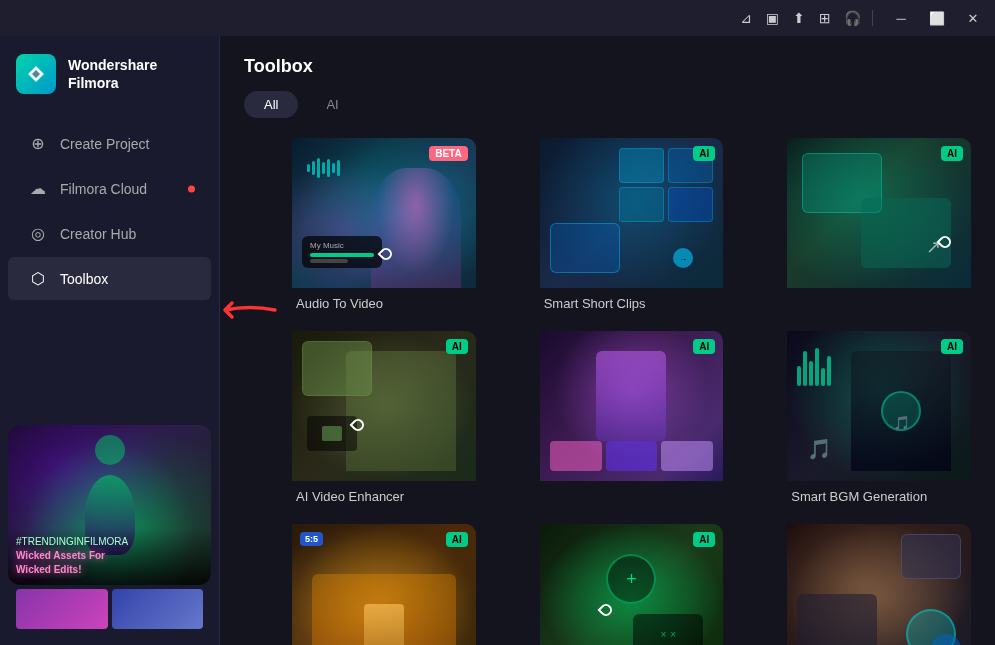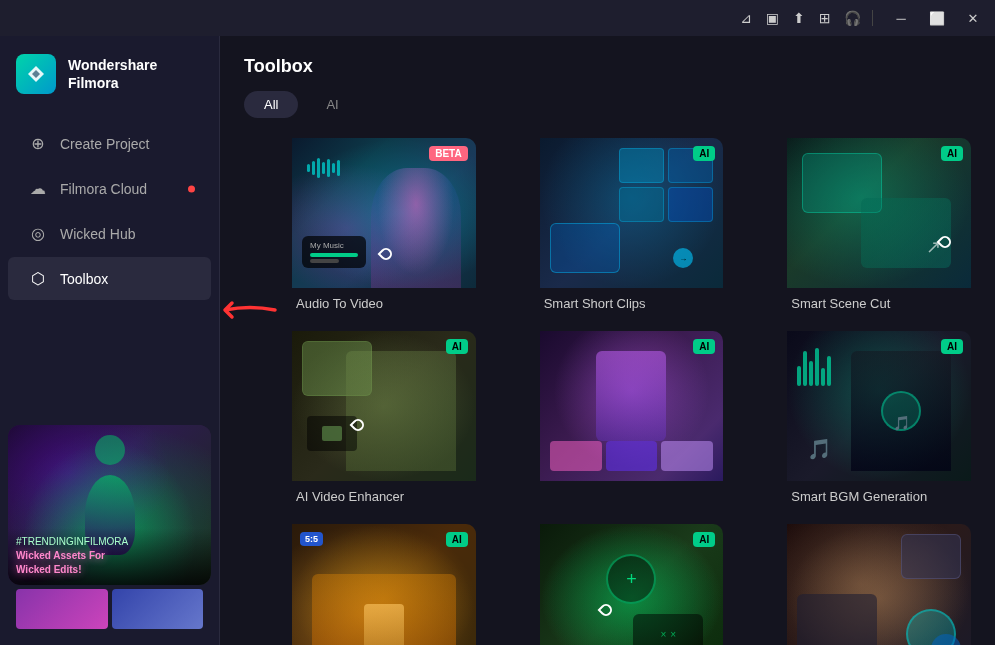--- a/index.html
+++ b/index.html
@@ -309,21 +309,21 @@
       background: radial-gradient(ellipse at 60% 50%, rgba(0,180,200,0.4) 0%, transparent 70%),
                   radial-gradient(ellipse at 30% 60%, rgba(200,50,200,0.3) 0%, transparent 50%);
     }
     .thumb-ui-card {
       position: absolute;
       bottom: 20px;
       left: 10px;
       background: rgba(0,0,0,0.7);
       border-radius: 6px;
       padding: 5px 8px;
-      width: 64px;
+      width: 80px;
     }
     .thumb-ui-bar {
       height: 4px;
       background: #00cc88;
       border-radius: 2px;
       margin-top: 3px;
     }
     .thumb-ui-bar2 {
       height: 4px;
       background: #444;
@@ -490,21 +490,21 @@
         <span class="nav-icon">⊕</span>
         <span>Create Project</span>
       </div>
       <div class="nav-item">
         <span class="nav-icon">☁</span>
         <span>Filmora Cloud</span>
         <span class="nav-dot"></span>
       </div>
       <div class="nav-item">
         <span class="nav-icon">◎</span>
-        <span>Wicked Hub</span>
+        <span>Creator Hub</span>
       </div>
       <div class="nav-item active">
         <span class="nav-icon">⬡</span>
         <span>Toolbox</span>
       </div>
     </nav>
 
     <div class="sidebar-bottom">
       <div class="sidebar-card">
         <div class="sidebar-card-bg">
@@ -582,21 +582,20 @@
       </div>
 
       <div class="tool-card">
         <div class="tool-thumb thumb-smart-scene">
           <span class="badge badge-ai">AI</span>
           <div style="position:absolute;top:15px;left:15px;width:80px;height:60px;background:rgba(0,180,150,0.25);border-radius:6px;border:1px solid rgba(0,255,200,0.3);"></div>
           <div style="position:absolute;bottom:20px;right:20px;width:90px;height:70px;background:linear-gradient(135deg,rgba(0,100,80,0.4),rgba(0,200,150,0.2));border-radius:6px;"></div>
           <div style="position:absolute;right:30px;bottom:30px;font-size:18px;color:rgba(255,255,255,0.6);">↗</div>
           <div class="deco-cursor" style="bottom:40px;right:20px;"></div>
         </div>
-        <div class="tool-label">Smart Scene Cut</div>
       </div>
 
       <div class="tool-card">
         <div class="tool-thumb thumb-ai-video">
           <span class="badge badge-ai">AI</span>
           <div style="position:absolute;top:10px;left:10px;width:70px;height:55px;background:rgba(100,150,80,0.3);border-radius:6px;border:1px solid rgba(150,200,100,0.3);overflow:hidden;">
             <div style="position:absolute;inset:0;background:linear-gradient(135deg,rgba(80,100,50,0.5),rgba(120,150,80,0.3));"></div>
           </div>
           <div style="position:absolute;right:20px;bottom:10px;width:110px;height:120px;background:linear-gradient(180deg,rgba(120,150,80,0.3),rgba(80,100,50,0.5));border-radius:6px 6px 0 0;"></div>
           <div style="position:absolute;bottom:30px;left:15px;width:50px;height:35px;background:rgba(0,0,0,0.5);border-radius:4px;display:flex;align-items:center;justify-content:center;">

